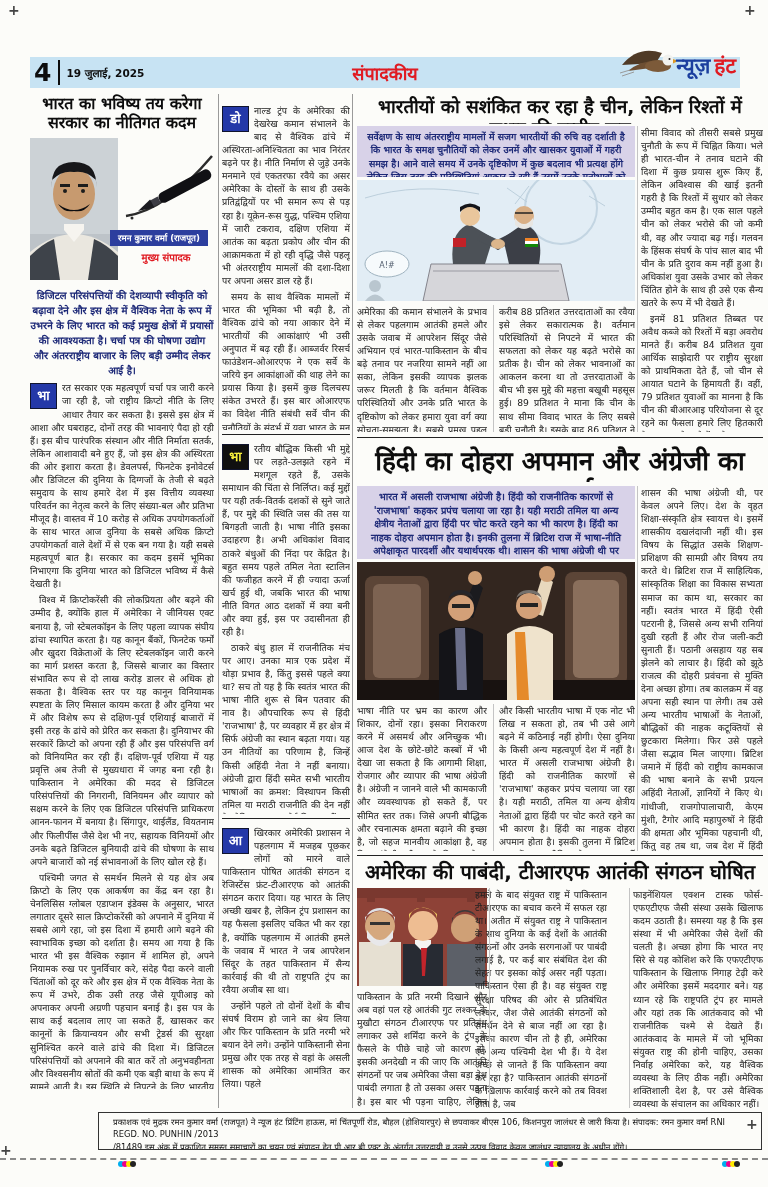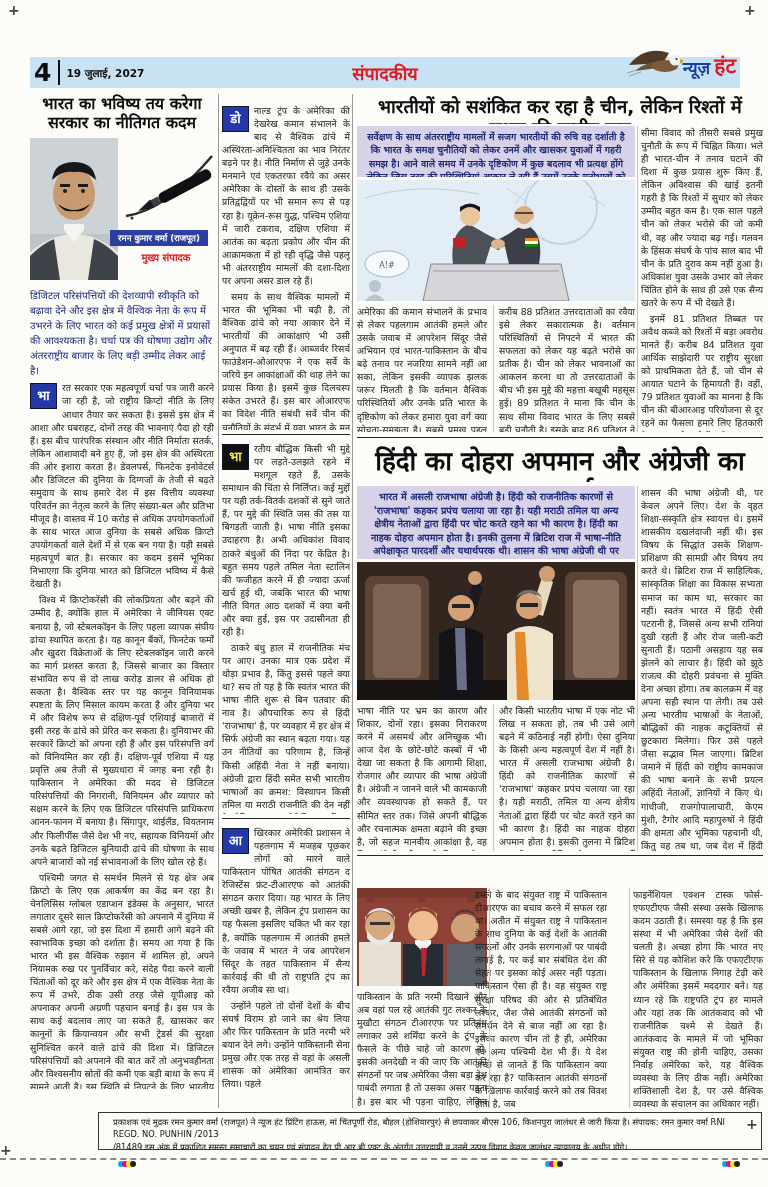--- a/index.html
+++ b/index.html
@@ -6,35 +6,35 @@
   .page{position:relative;width:768px;height:1187px;margin:0 auto;background:#fcfcf9;
         font-family:"DejaVu Sans","Liberation Sans",sans-serif;overflow:hidden;color:#1a1a1a;}
   .abs{position:absolute;}
   .crop{position:absolute;font-size:14px;color:#444;font-weight:bold;}
   
   .band{background:#c7e3f3;display:flex;align-items:center;}
   .pageno{font-size:25px;font-weight:bold;color:#0d0d0d;line-height:1;padding:0 7px 0 4px;border-right:2px solid #0d0d0d;}
   .date{font-size:10.5px;font-weight:bold;color:#0d0d0d;padding-left:6px;}
   .section{position:absolute;left:0;right:0;text-align:center;font-size:18px;font-weight:bold;color:#e01b22;}
   .logo{position:absolute;right:4px;top:-14px;display:flex;align-items:flex-end;}
-  .mast-blue{font-size:17px;font-weight:bold;color:#1b3f9e;line-height:1;}
+  .mast-blue{font-size:21px;font-weight:bold;color:#1b3f9e;line-height:1;}
   .mast-red{font-size:21px;font-weight:bold;color:#e01b22;line-height:1;margin-left:4px;}
   
   .hl{font-weight:bold;color:#0d0d0d;text-align:center;line-height:1.2;margin:0;overflow:hidden;}
   
   .body-txt{font-size:9.2px;line-height:1.42;text-align:justify;color:#222;overflow:hidden;}
   .body-txt p{margin:0 0 3px;text-indent:9px;}
   .body-txt p.first{text-indent:0;}
   .dropcap{float:left;width:25px;height:24px;margin:2px 5px 2px 0;display:flex;align-items:center;justify-content:center;
            font-weight:bold;font-size:13px;border:1px solid #10142e;}
   .dc-bluew{background:#2438a8;color:#ffffff;}
   .dc-black{background:#101010;color:#f7ef3c;}
   .introbox{background:#d8d2e8;color:#1e2a78;font-weight:bold;text-align:center;font-size:9.4px;line-height:1.42;
             padding:4px 7px;box-sizing:border-box;overflow:hidden;}
-  .intro-plain{color:#1e2a78;font-weight:normal;font-size:10px;line-height:1.5;overflow:hidden;}
+  .intro-plain{color:#1e2a78;font-weight:bold;text-align:center;font-size:10px;line-height:1.5;overflow:hidden;}
   .vrule{position:absolute;width:1px;background:#9a9a9a;}
   .vrule-light{position:absolute;width:1px;background:#c4c4c4;}
   .hrule{position:absolute;height:1px;background:#222;}
   .authband{background:#2c3e9e;color:#fff;font-size:8.6px;font-weight:bold;text-align:center;padding:2px 1px;}
   .authrole{color:#e01b22;font-size:10px;font-weight:bold;text-align:center;}
   .fbox{border:1px solid #333;font-size:8.3px;line-height:1.5;color:#111;
         padding:3px 14px;box-sizing:border-box;overflow:hidden;}
   .fbox p{margin:0;}
   .cutline{position:absolute;border-top:2px dashed #8a8a8a;}
   .dots{position:absolute;display:flex;}
@@ -48,21 +48,21 @@
 
 <div class="page">
 
   <div class="crop" style="left:8px;top:2px">+</div>
   <div class="crop" style="left:744px;top:2px">+</div>
   <div class="crop" style="left:746px;top:1116px">+</div>
   <div class="crop" style="left:0px;top:1142px">+</div>
 
   <header class="band abs" style="left:30px;top:57px;width:710px;height:31px">
     <div class="pageno">4</div>
-    <div class="date">19 जुलाई, 2027</div>
+    <div class="date">19 जुलाई, 2025</div>
     <div class="section">संपादकीय</div>
     <div class="logo">
       <span>
         <svg width="58" height="34" viewBox="0 0 58 34">
           <path d="M4 22 Q20 2 44 10 L38 20 Z" fill="#4f3a26"></path>
           <path d="M10 28 Q24 16 44 18 L40 24 Z" fill="#6d4f33"></path>
           <ellipse cx="40" cy="23" rx="13" ry="6" fill="#7c5a39"></ellipse>
           <circle cx="50" cy="17" r="5.5" fill="#f2f2ee"></circle>
           <circle cx="51.5" cy="16" r="1" fill="#222"></circle>
           <path d="M55 16 l5 2 -5 2.5 z" fill="#df9a23"></path>
@@ -214,20 +214,21 @@
   <div class="abs body-txt" style="left:499px;top:704px;width:136px;height:147px">
     <p class="first">और किसी भारतीय भाषा में एक नोट भी लिख न सकता हो, तब भी उसे आगे बढ़ने में कठिनाई नहीं होगी। ऐसा दुनिया के किसी अन्य महत्वपूर्ण देश में नहीं है। भारत में असली राजभाषा अंग्रेजी है। हिंदी को राजनीतिक कारणों से 'राजभाषा' कहकर प्रपंच चलाया जा रहा है। यही मराठी, तमिल या अन्य क्षेत्रीय नेताओं द्वारा हिंदी पर चोट करते रहने का भी कारण है। हिंदी का नाहक दोहरा अपमान होता है। इसकी तुलना में ब्रिटिश राज में भाषा-नीति अपेक्षाकृत पारदर्शी और यथार्थपरक थी।</p>
   </div>
   <div class="abs body-txt" style="left:641px;top:486px;width:122px;height:365px">
     <p class="first">शासन की भाषा अंग्रेजी थी, पर केवल अपने लिए। देश के वृहत शिक्षा-संस्कृति क्षेत्र स्वायत्त थे। इसमें शासकीय दखलंदाजी नहीं थी। इस विषय के सिद्धांत उसके शिक्षण-प्रशिक्षण की सामग्री और विषय तय करते थे। ब्रिटिश राज में साहित्यिक, सांस्कृतिक शिक्षा का विकास सभ्यता समाज का काम था, सरकार का नहीं। स्वतंत्र भारत में हिंदी ऐसी पटरानी है, जिससे अन्य सभी रानियां दुखी रहती हैं और रोज जली-कटी सुनाती हैं। पठानी असहाय यह सब झेलने को लाचार है। हिंदी को झूठे राजत्व की दोहरी प्रवंचना से मुक्ति देना अच्छा होगा। तब कालक्रम में वह अपना सही स्थान पा लेगी। तब उसे अन्य भारतीय भाषाओं के नेताओं, बौद्धिकों की नाहक कटूक्तियों से छुटकारा मिलेगा। फिर उसे पहले जैसा सद्भाव मिल जाएगा। ब्रिटिश जमाने में हिंदी को राष्ट्रीय कामकाज की भाषा बनाने के सभी प्रयत्न अहिंदी नेताओं, ज्ञानियों ने किए थे। गांधीजी, राजगोपालाचारी, केएम मुंशी, टैगोर आदि महापुरुषों ने हिंदी की क्षमता और भूमिका पहचानी थी, किंतु वह तब था, जब देश में हिंदी वैसी ही एक भाषा थी, जैसी तमिल या तेलुगु थी। आज प्रशासन, शिक्षा और उद्योग व्यवहार में अंग्रेजी की महत्ता जैसे भी बढ़ रही है।</p>
   </div>
   <div class="vrule-light" style="left:493px;top:704px;height:147px"></div>
   <div class="vrule-light" style="left:637px;top:486px;height:365px"></div>
   <div class="hrule" style="left:357px;top:855px;width:406px"></div>
 
+  <h2 class="hl abs" style="left:357px;top:860px;width:406px;height:26px;font-size:20px">अमेरिका की पाबंदी, टीआरएफ आतंकी संगठन घोषित</h2>
   <span class="abs" style="left:357px;top:888px">
     <svg width="130" height="98" viewBox="0 0 130 98">
       <rect width="130" height="98" fill="#8e4237"></rect>
       <rect width="130" height="10" fill="#7a382f"></rect>
       <rect x="10" width="8" height="14" fill="#7a382f"></rect>
         <rect x="60" width="8" height="14" fill="#7a382f"></rect>
         <rect x="110" width="8" height="14" fill="#7a382f"></rect>
       <rect x="2" y="54" width="42" height="44" fill="#e6e0d2"></rect>
       <circle cx="23" cy="38" r="15" fill="#d5a87e"></circle>
       <path d="M10 42 Q23 62 36 42 L36 50 Q23 66 10 50 Z" fill="#e8e8ea"></path>

